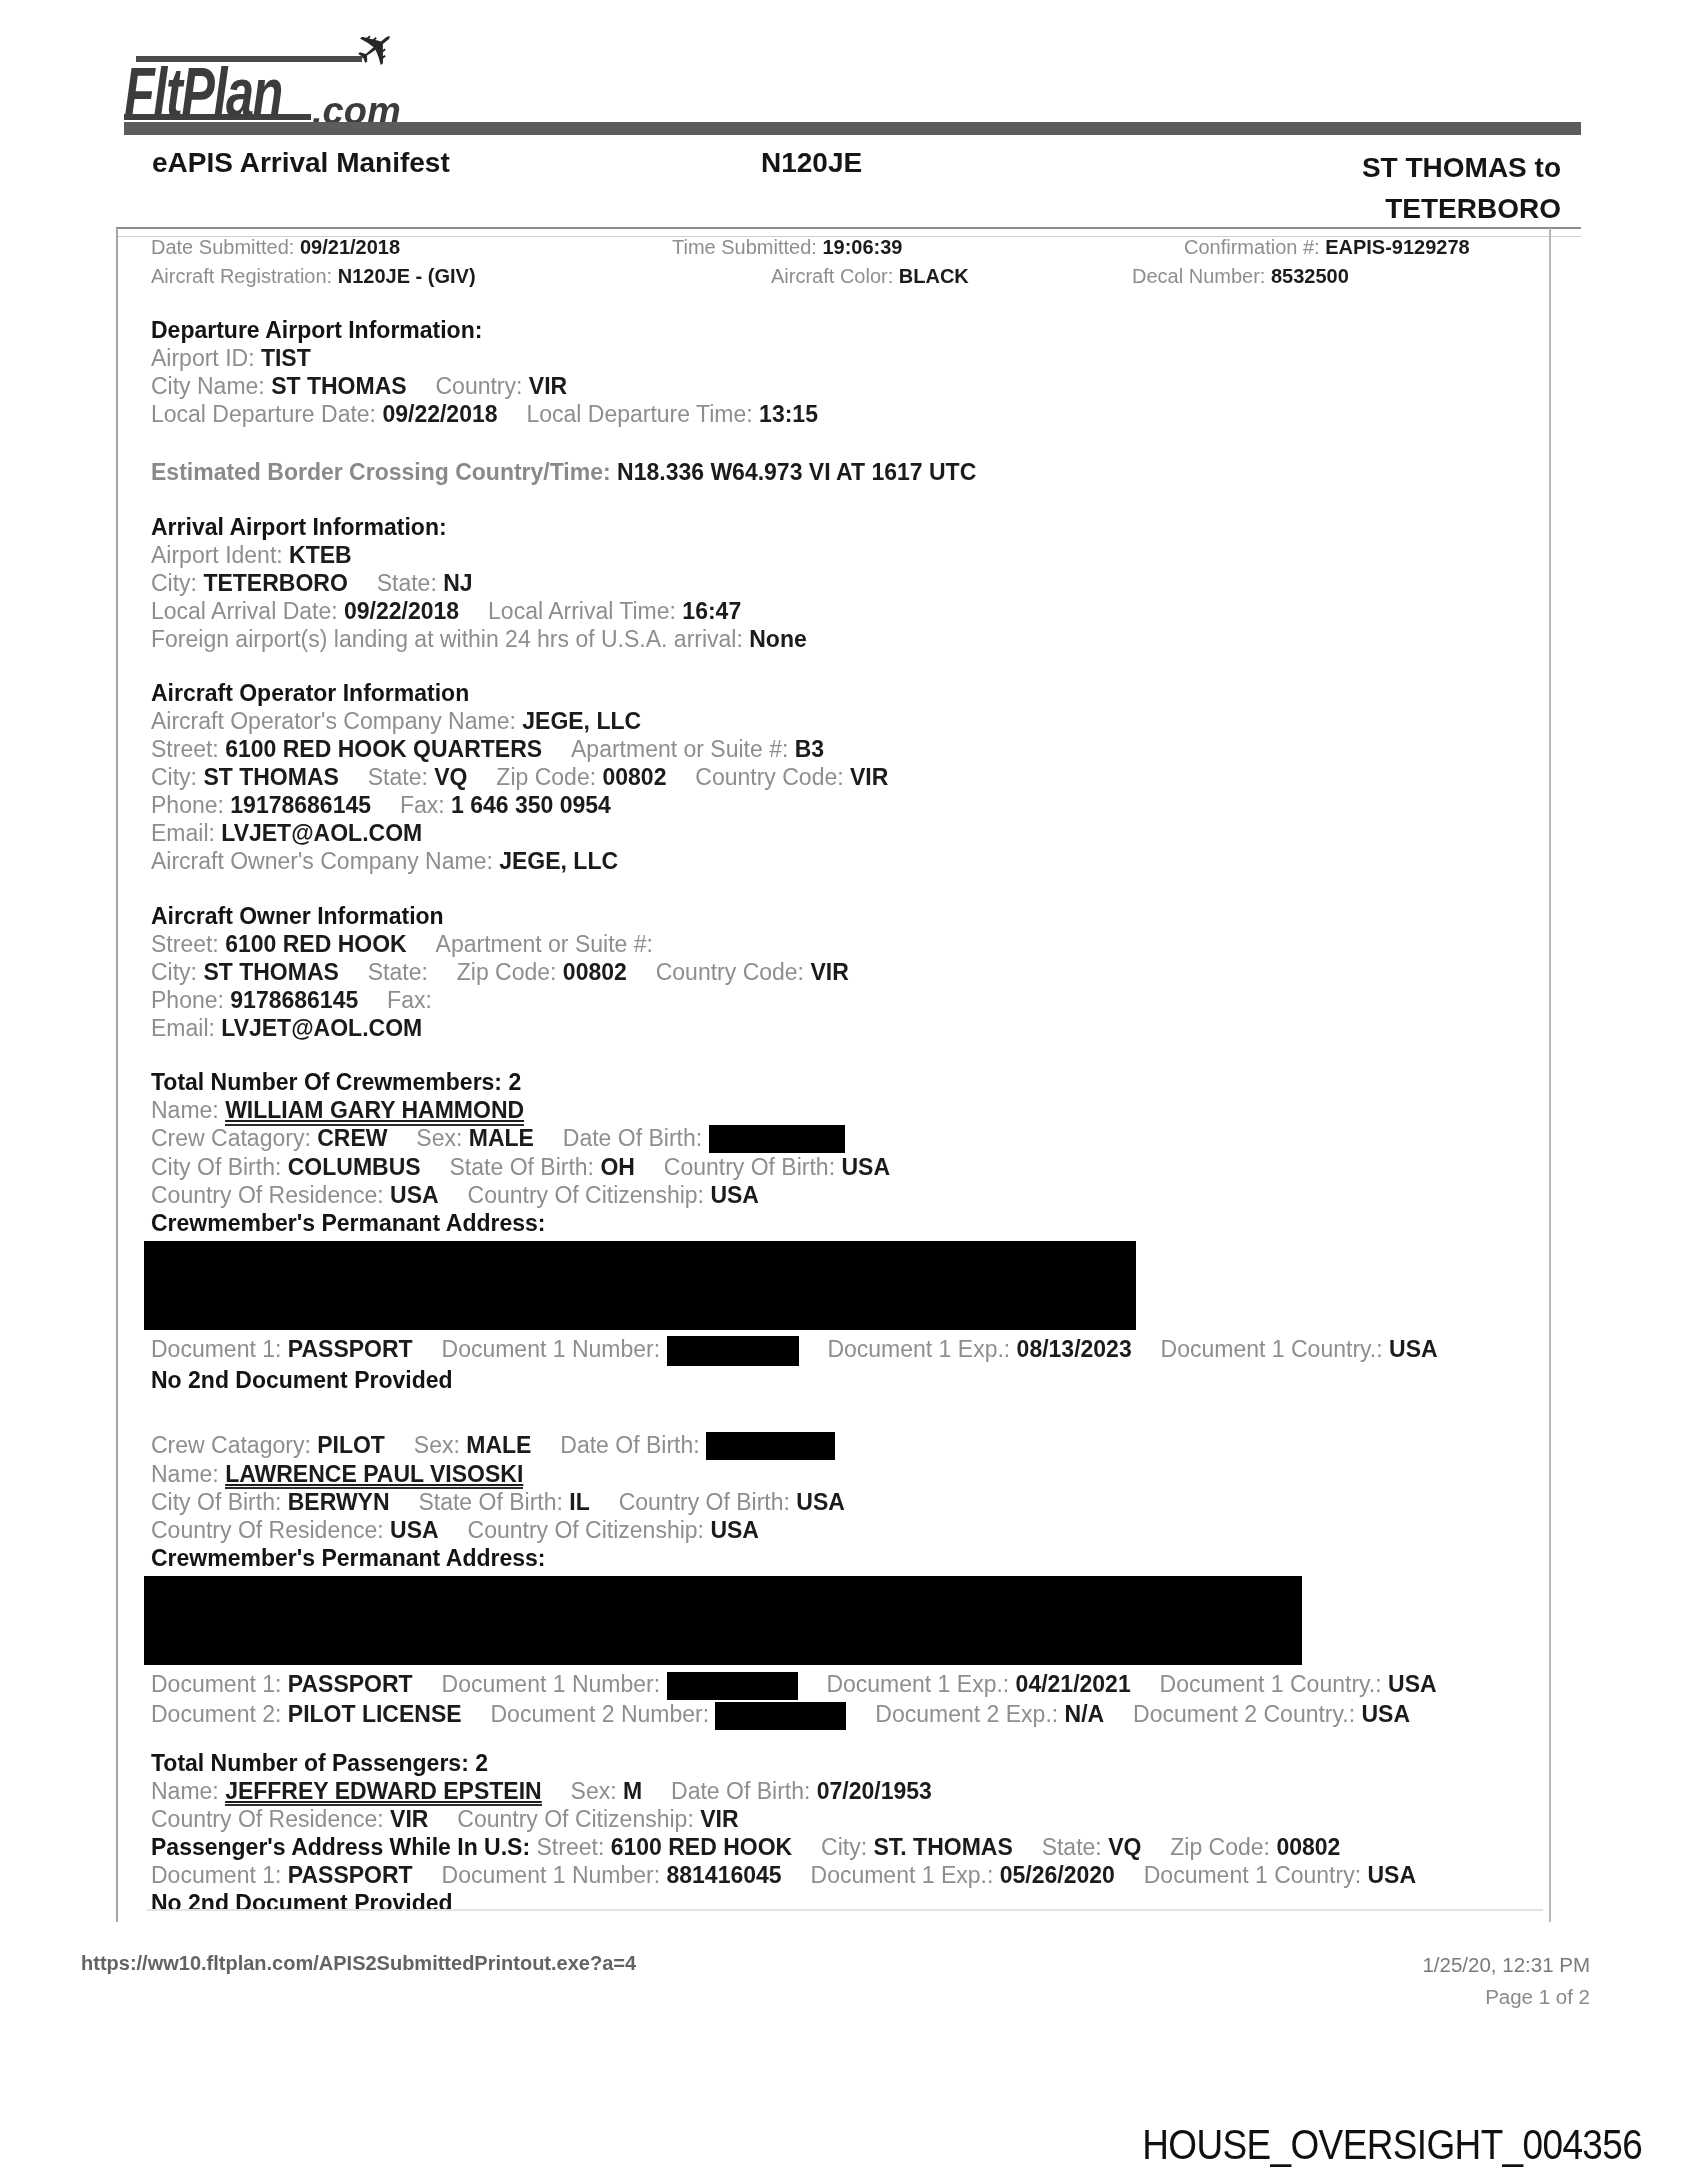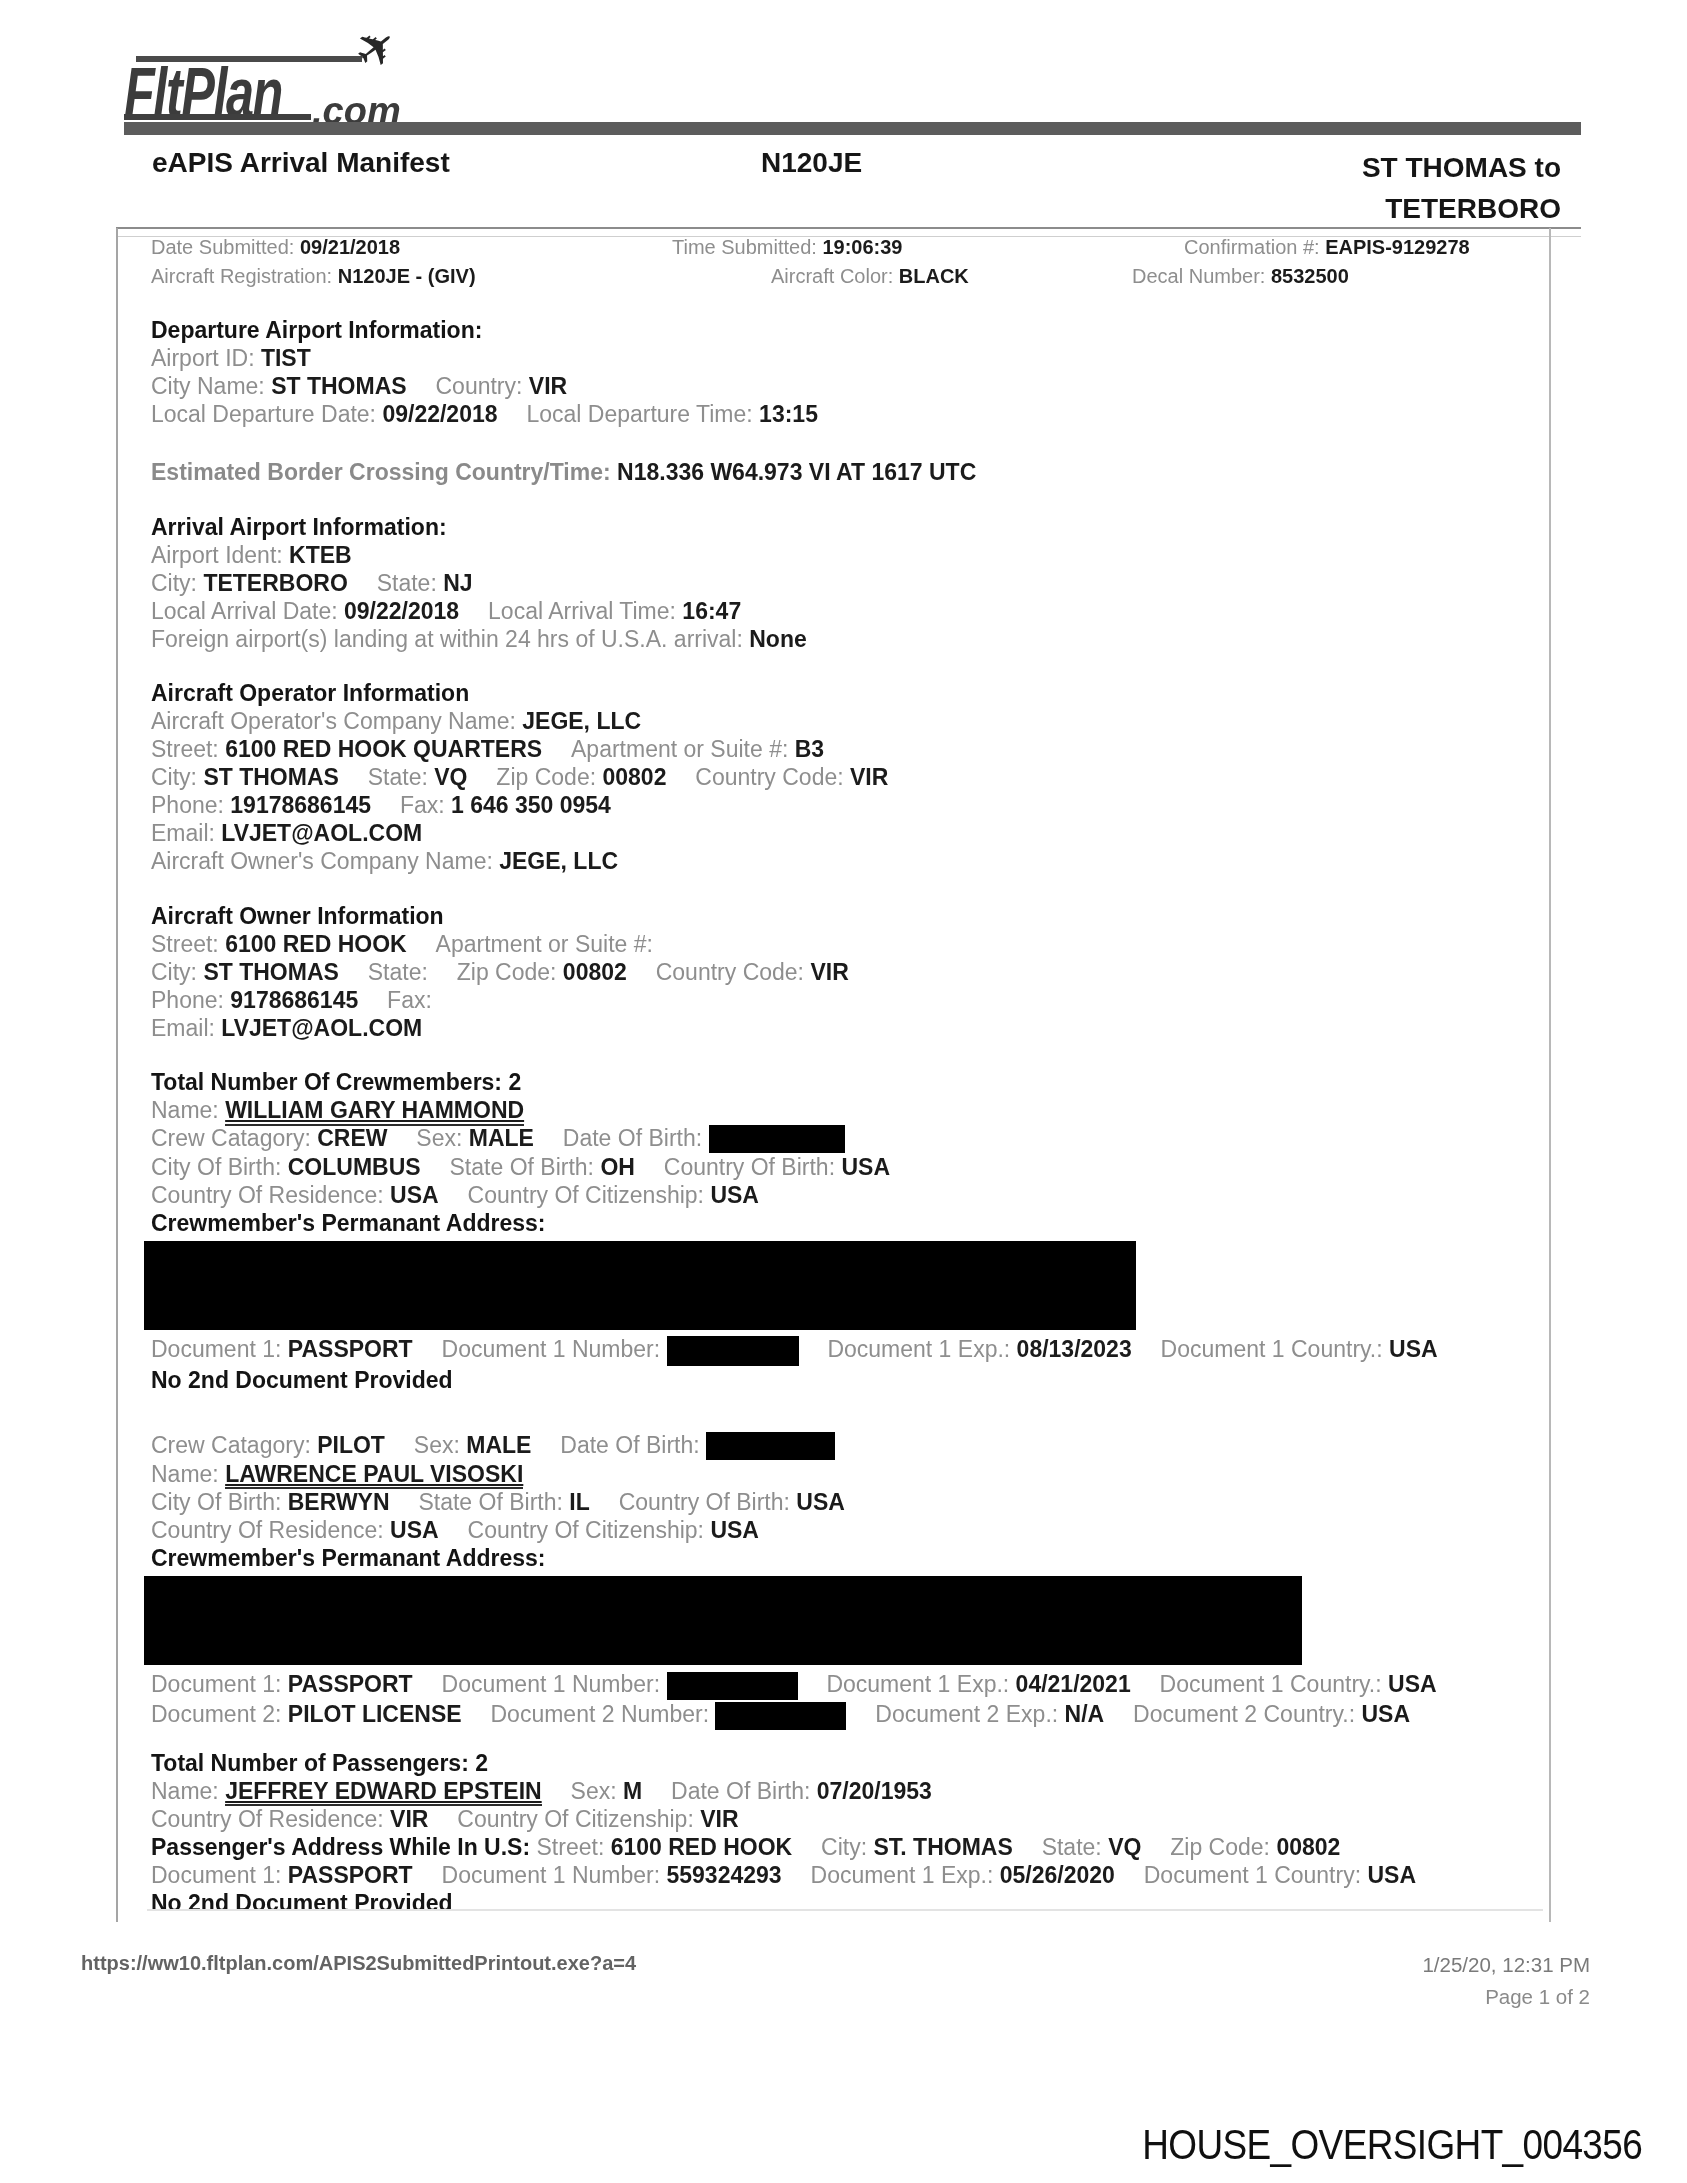--- a/index.html
+++ b/index.html
@@ -332,21 +332,21 @@
         <span class="val">ST. THOMAS</span>
         <span class="lab g">State:</span>
         <span class="val">VQ</span>
         <span class="lab g">Zip Code:</span>
         <span class="val">00802</span>
       </div>
       <div class="line">
         <span class="lab">Document 1:</span>
         <span class="val">PASSPORT</span>
         <span class="lab g">Document 1 Number:</span>
-        <span class="val">559324293</span>
+        <span class="val">881416045</span>
         <span class="lab g">Document 1 Exp.:</span>
         <span class="val">05/26/2020</span>
         <span class="lab g">Document 1 Country:</span>
         <span class="val">USA</span>
       </div>
       <div class="line blkhead">No 2nd Document Provided</div>
     </div>
 
   </div>
 

